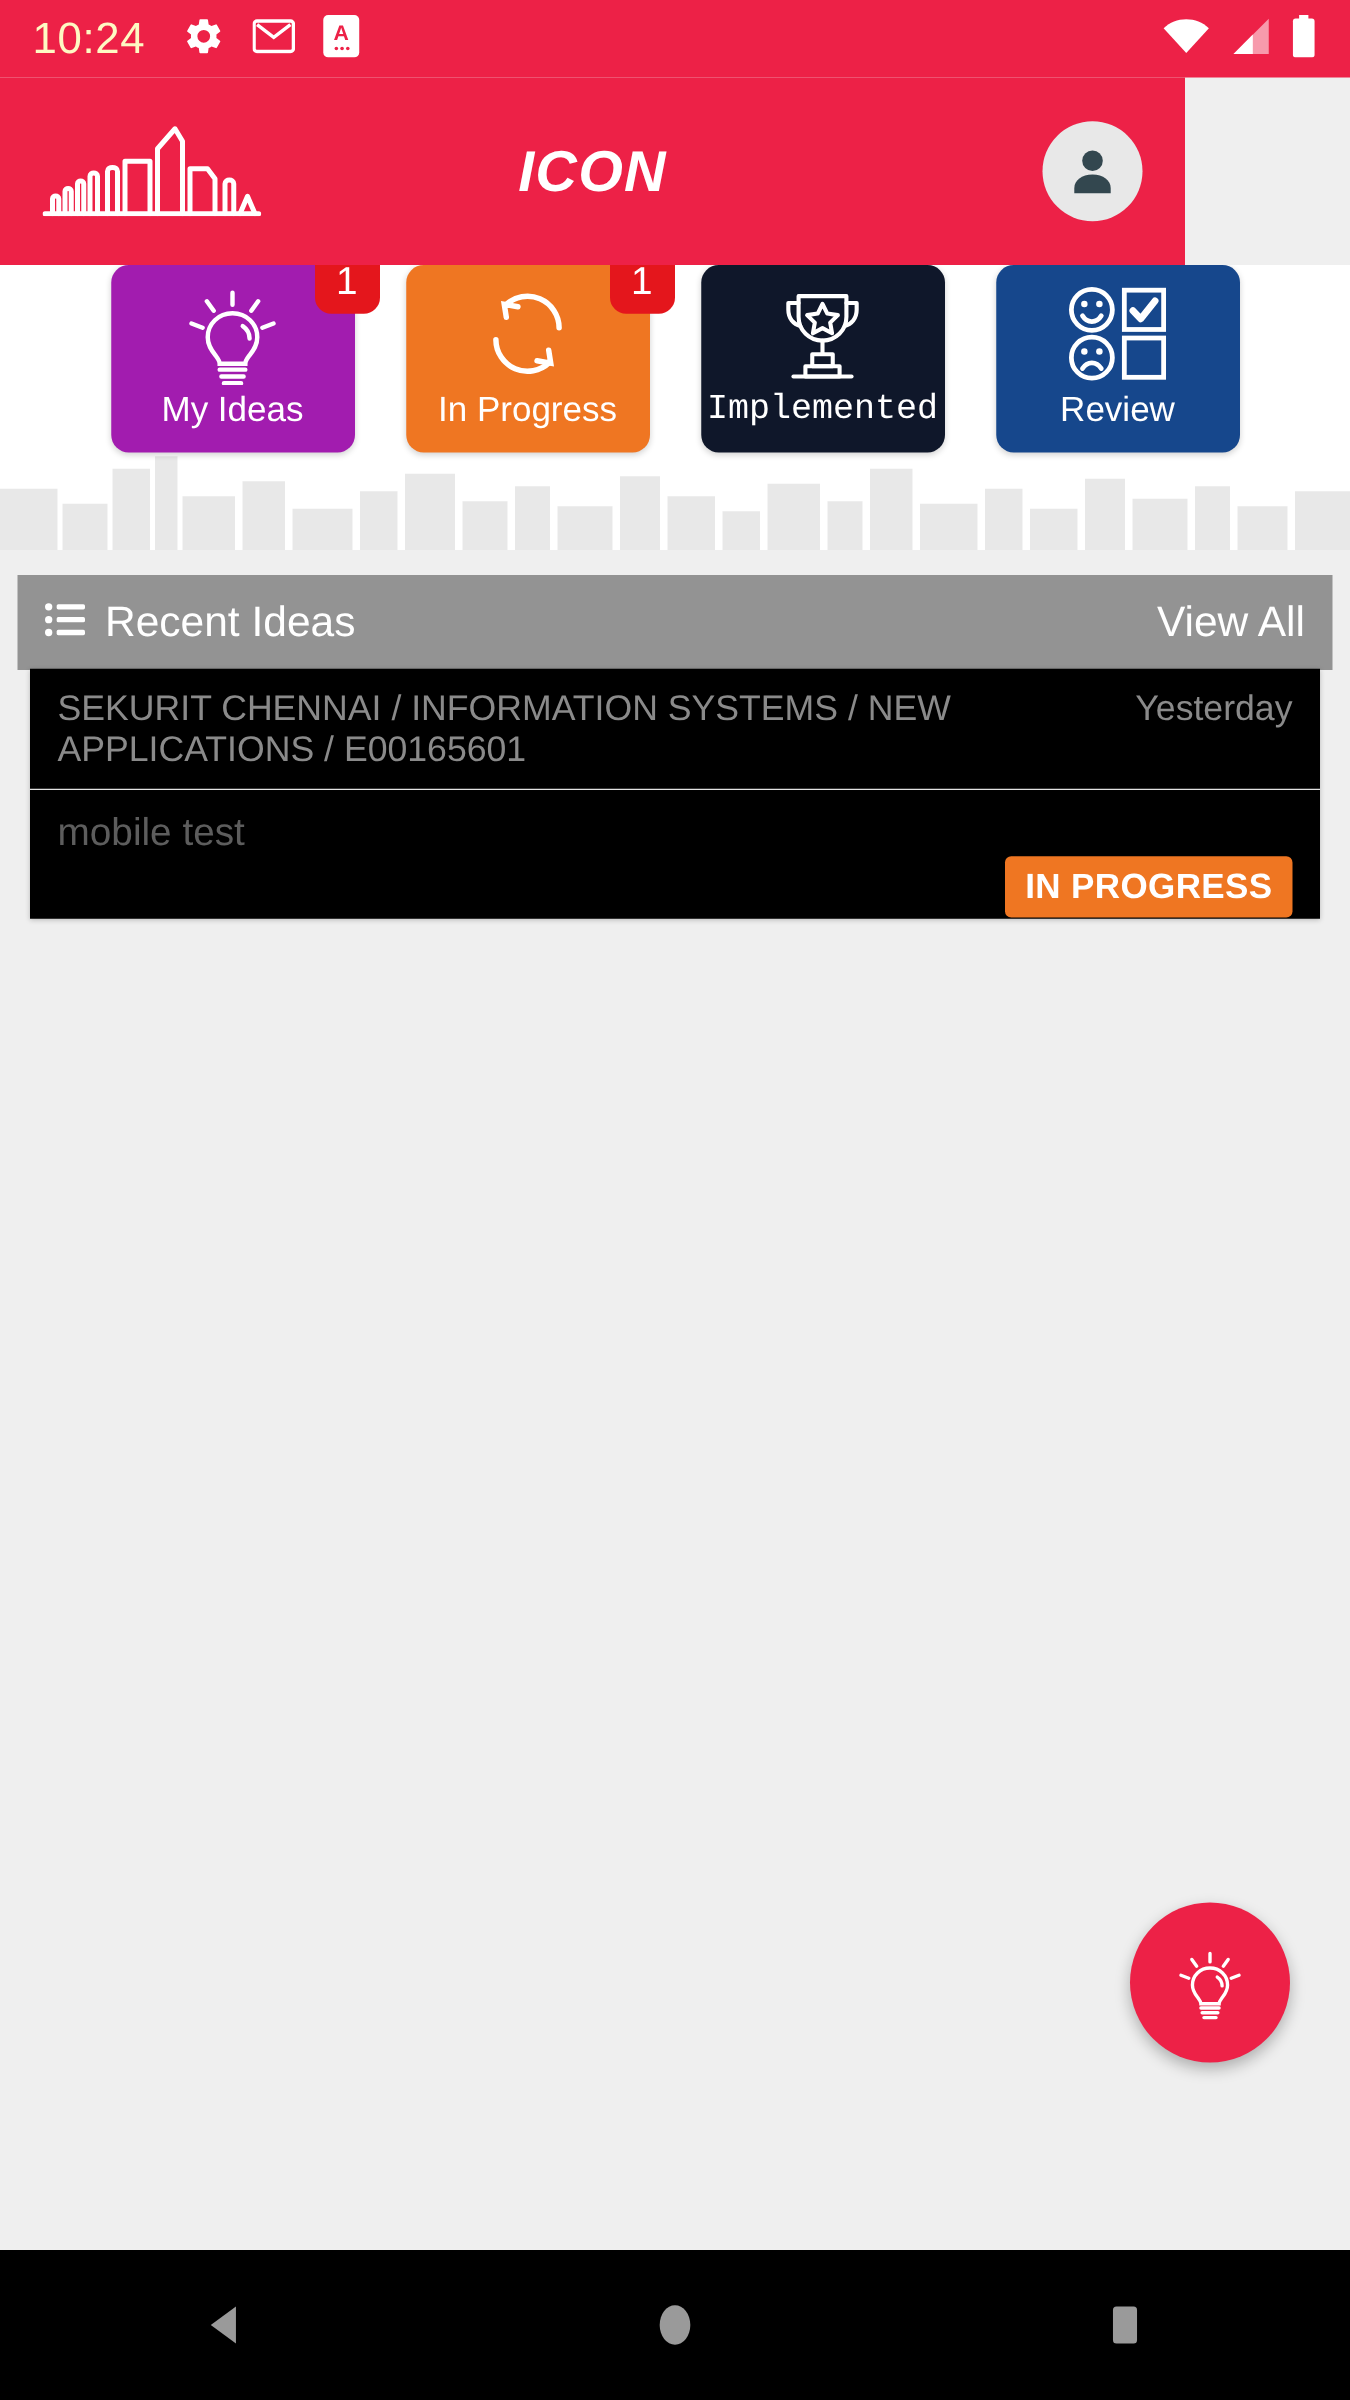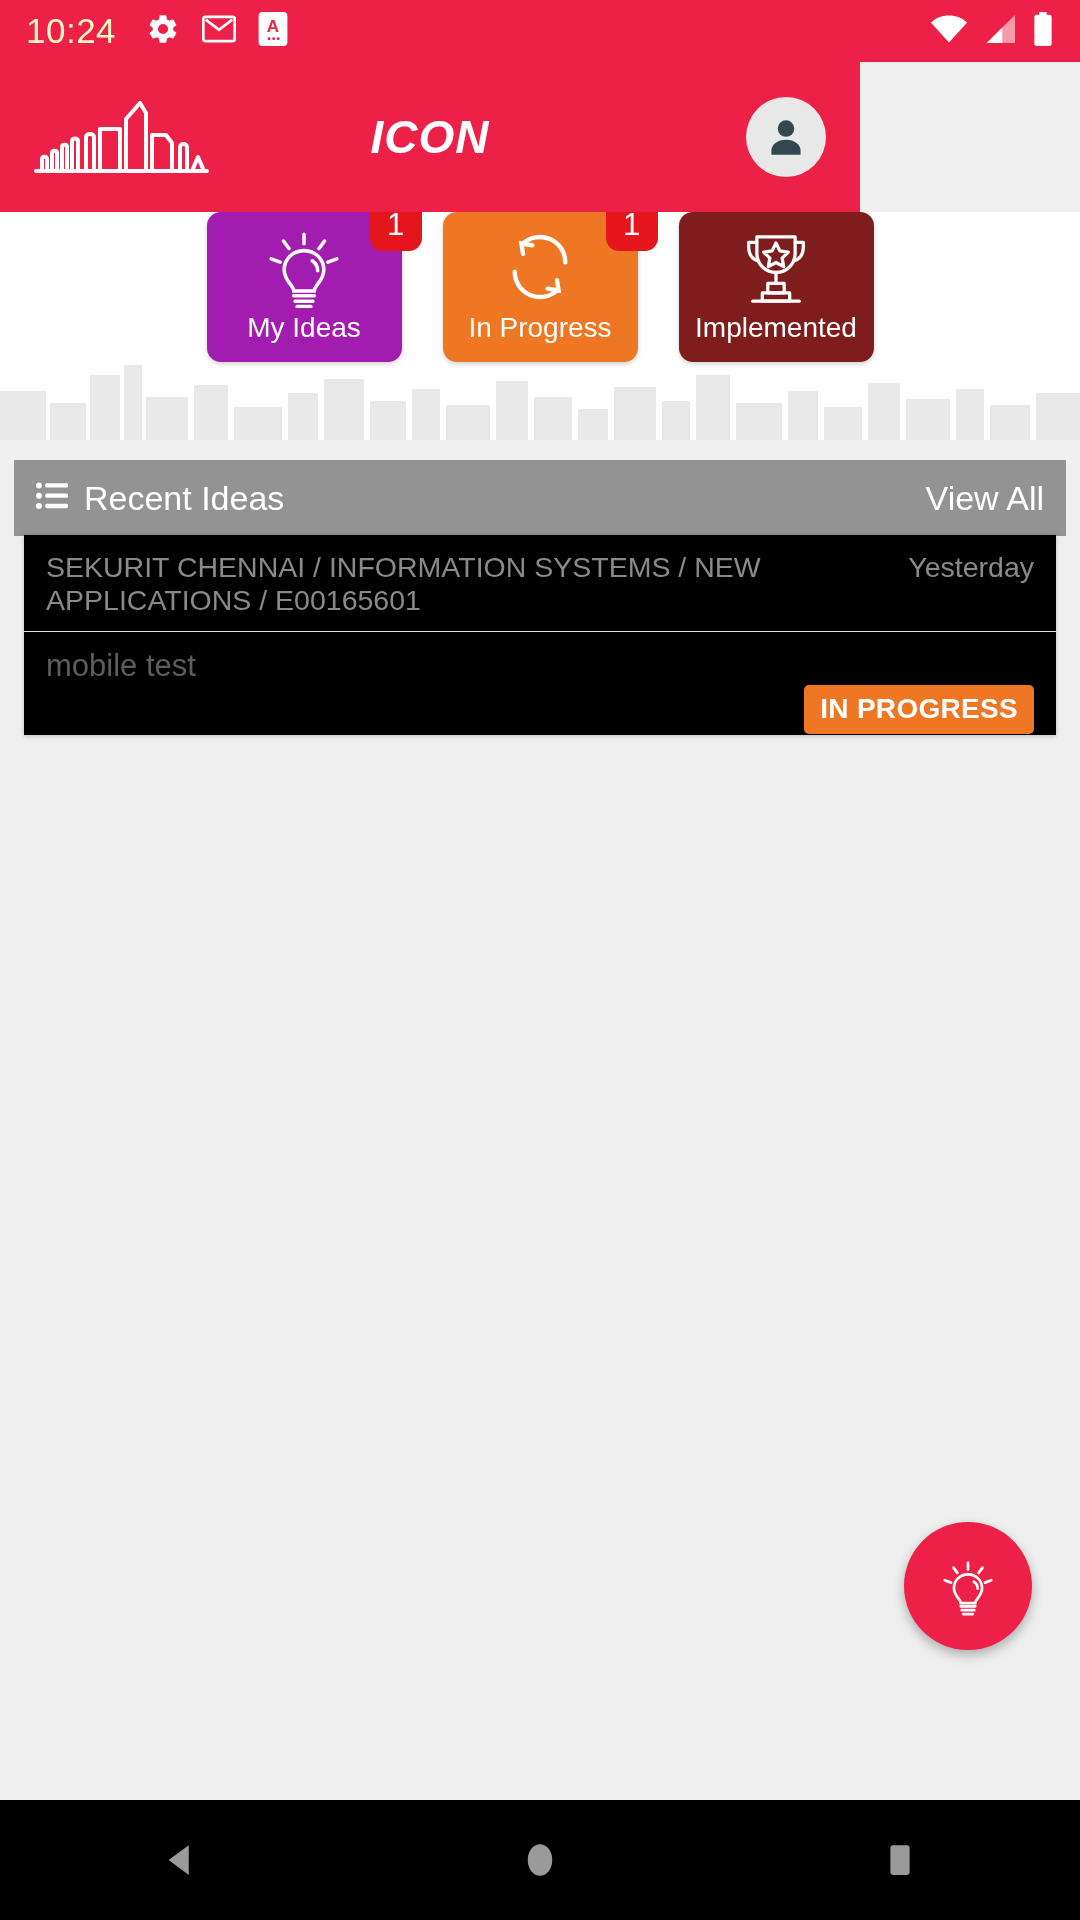--- a/index.html
+++ b/index.html
@@ -14,21 +14,21 @@
   .statusbar{
     position:absolute; top:0; left:0; width:1080px; height:62px;
     background:#ED2147; display:flex; align-items:center; padding:0 26px;
   }
   .sb-time{ color:#fef9c3; font-size:35px; letter-spacing:.5px; font-weight:400; }
   .sb-left-icons{ display:flex; align-items:center; gap:22px; margin-left:30px; }
   .sb-right{ margin-left:auto; display:flex; align-items:center; gap:14px; }
 
   
   .header{
-    position:absolute; top:62px; left:0; width:860px; height:150px;
+    position:absolute; top:62px; left:0; width:948px; height:150px;
     background:#ED2147; display:flex; align-items:center; padding:0 34px;
   }
   .brand-logo{ width:175px; height:72px; display:block; }
   .app-title{
     position:absolute; left:0; right:0; text-align:center;
     color:#fff; font-size:46px; font-weight:700; font-style:italic;
     letter-spacing:1px; pointer-events:none;
   }
   .avatar{
     margin-left:auto; width:80px; height:80px; border-radius:50%;
@@ -249,35 +249,55 @@
               <path d="M19.6 20.4l-1.2 -7.6 8 1.4" stroke-width="3.2"></path>
               <path d="M44.4 39.6l1.2 7.6 -8 -1.4" stroke-width="3.2"></path>
             </svg>
           </span>
           <span class="tile-label">In Progress</span>
         </div>
         <span class="badge">1</span>
       </div>
 
       <div class="tile-wrap">
-        <div class="tile" style="background:#7f1d1d;">
+        <div class="tile" style="background:#0f172a;font-family:Liberation Mono, monospace;">
           <span class="tile-icon">
             <svg class="tile-icon" viewBox="0 0 64 60" fill="none" stroke="#fff" stroke-width="2.4" stroke-linejoin="round" stroke-linecap="round">
               <path d="M18 8h28v12c0 8-6.3 14-14 14s-14-6-14-14V8z"></path>
               <path d="M18 12h-6v4c0 5 3 8.6 7 9.4M46 12h6v4c0 5-3 8.6-7 9.4"></path>
               <path d="M32 34v8M26 42h12v7H26z"></path>
               <path d="M22 49h20v6H22z"></path>
               <path d="M15 55h34"></path>
               <path d="M32 12.5l2.8 5.7 6.2.9-4.5 4.4 1.1 6.2-5.6-3-5.6 3 1.1-6.2-4.5-4.4 6.2-.9z"></path>
             </svg>
           </span>
           <span class="tile-label">Implemented</span>
         </div>
       </div>
 
+      <div class="tile-wrap">
+        <div class="tile" style="background:#16478C;">
+          <span class="tile-icon">
+            <svg class="tile-icon" viewBox="0 0 64 60" fill="none" stroke="#fff" stroke-width="2.8">
+              <circle cx="17" cy="16" r="12"></circle>
+              <circle cx="12.6" cy="12.6" r="1.9" fill="#fff" stroke="none"></circle>
+              <circle cx="21.4" cy="12.6" r="1.9" fill="#fff" stroke="none"></circle>
+              <path d="M11.5 19.5c1.4 2.3 3.3 3.4 5.5 3.4s4.1-1.1 5.5-3.4" stroke-linecap="round"></path>
+              <circle cx="17" cy="44" r="12"></circle>
+              <circle cx="12.6" cy="40.4" r="1.9" fill="#fff" stroke="none"></circle>
+              <circle cx="21.4" cy="40.4" r="1.9" fill="#fff" stroke="none"></circle>
+              <path d="M11.5 50.4c1.4-2.3 3.3-3.4 5.5-3.4s4.1 1.1 5.5 3.4" stroke-linecap="round"></path>
+              <rect x="36" y="4.5" width="23" height="23"></rect>
+              <path d="M41 16.5l4.6 4.8L54 10.8" stroke-width="4" stroke-linecap="round" stroke-linejoin="round"></path>
+              <rect x="36" y="32.5" width="23" height="23"></rect>
+            </svg>
+          </span>
+          <span class="tile-label">Review</span>
+        </div>
+      </div>
 
     </div>
   </div>
 
   <div class="recent-bar">
     <span class="recent-left">
       <span>
         <svg width="32" height="28" viewBox="0 0 24 21" fill="#fff">
           <circle cx="2.2" cy="2.6" r="2.2"></circle>
             <rect x="7" y="1" width="17" height="3.2" rx="1"></rect>

